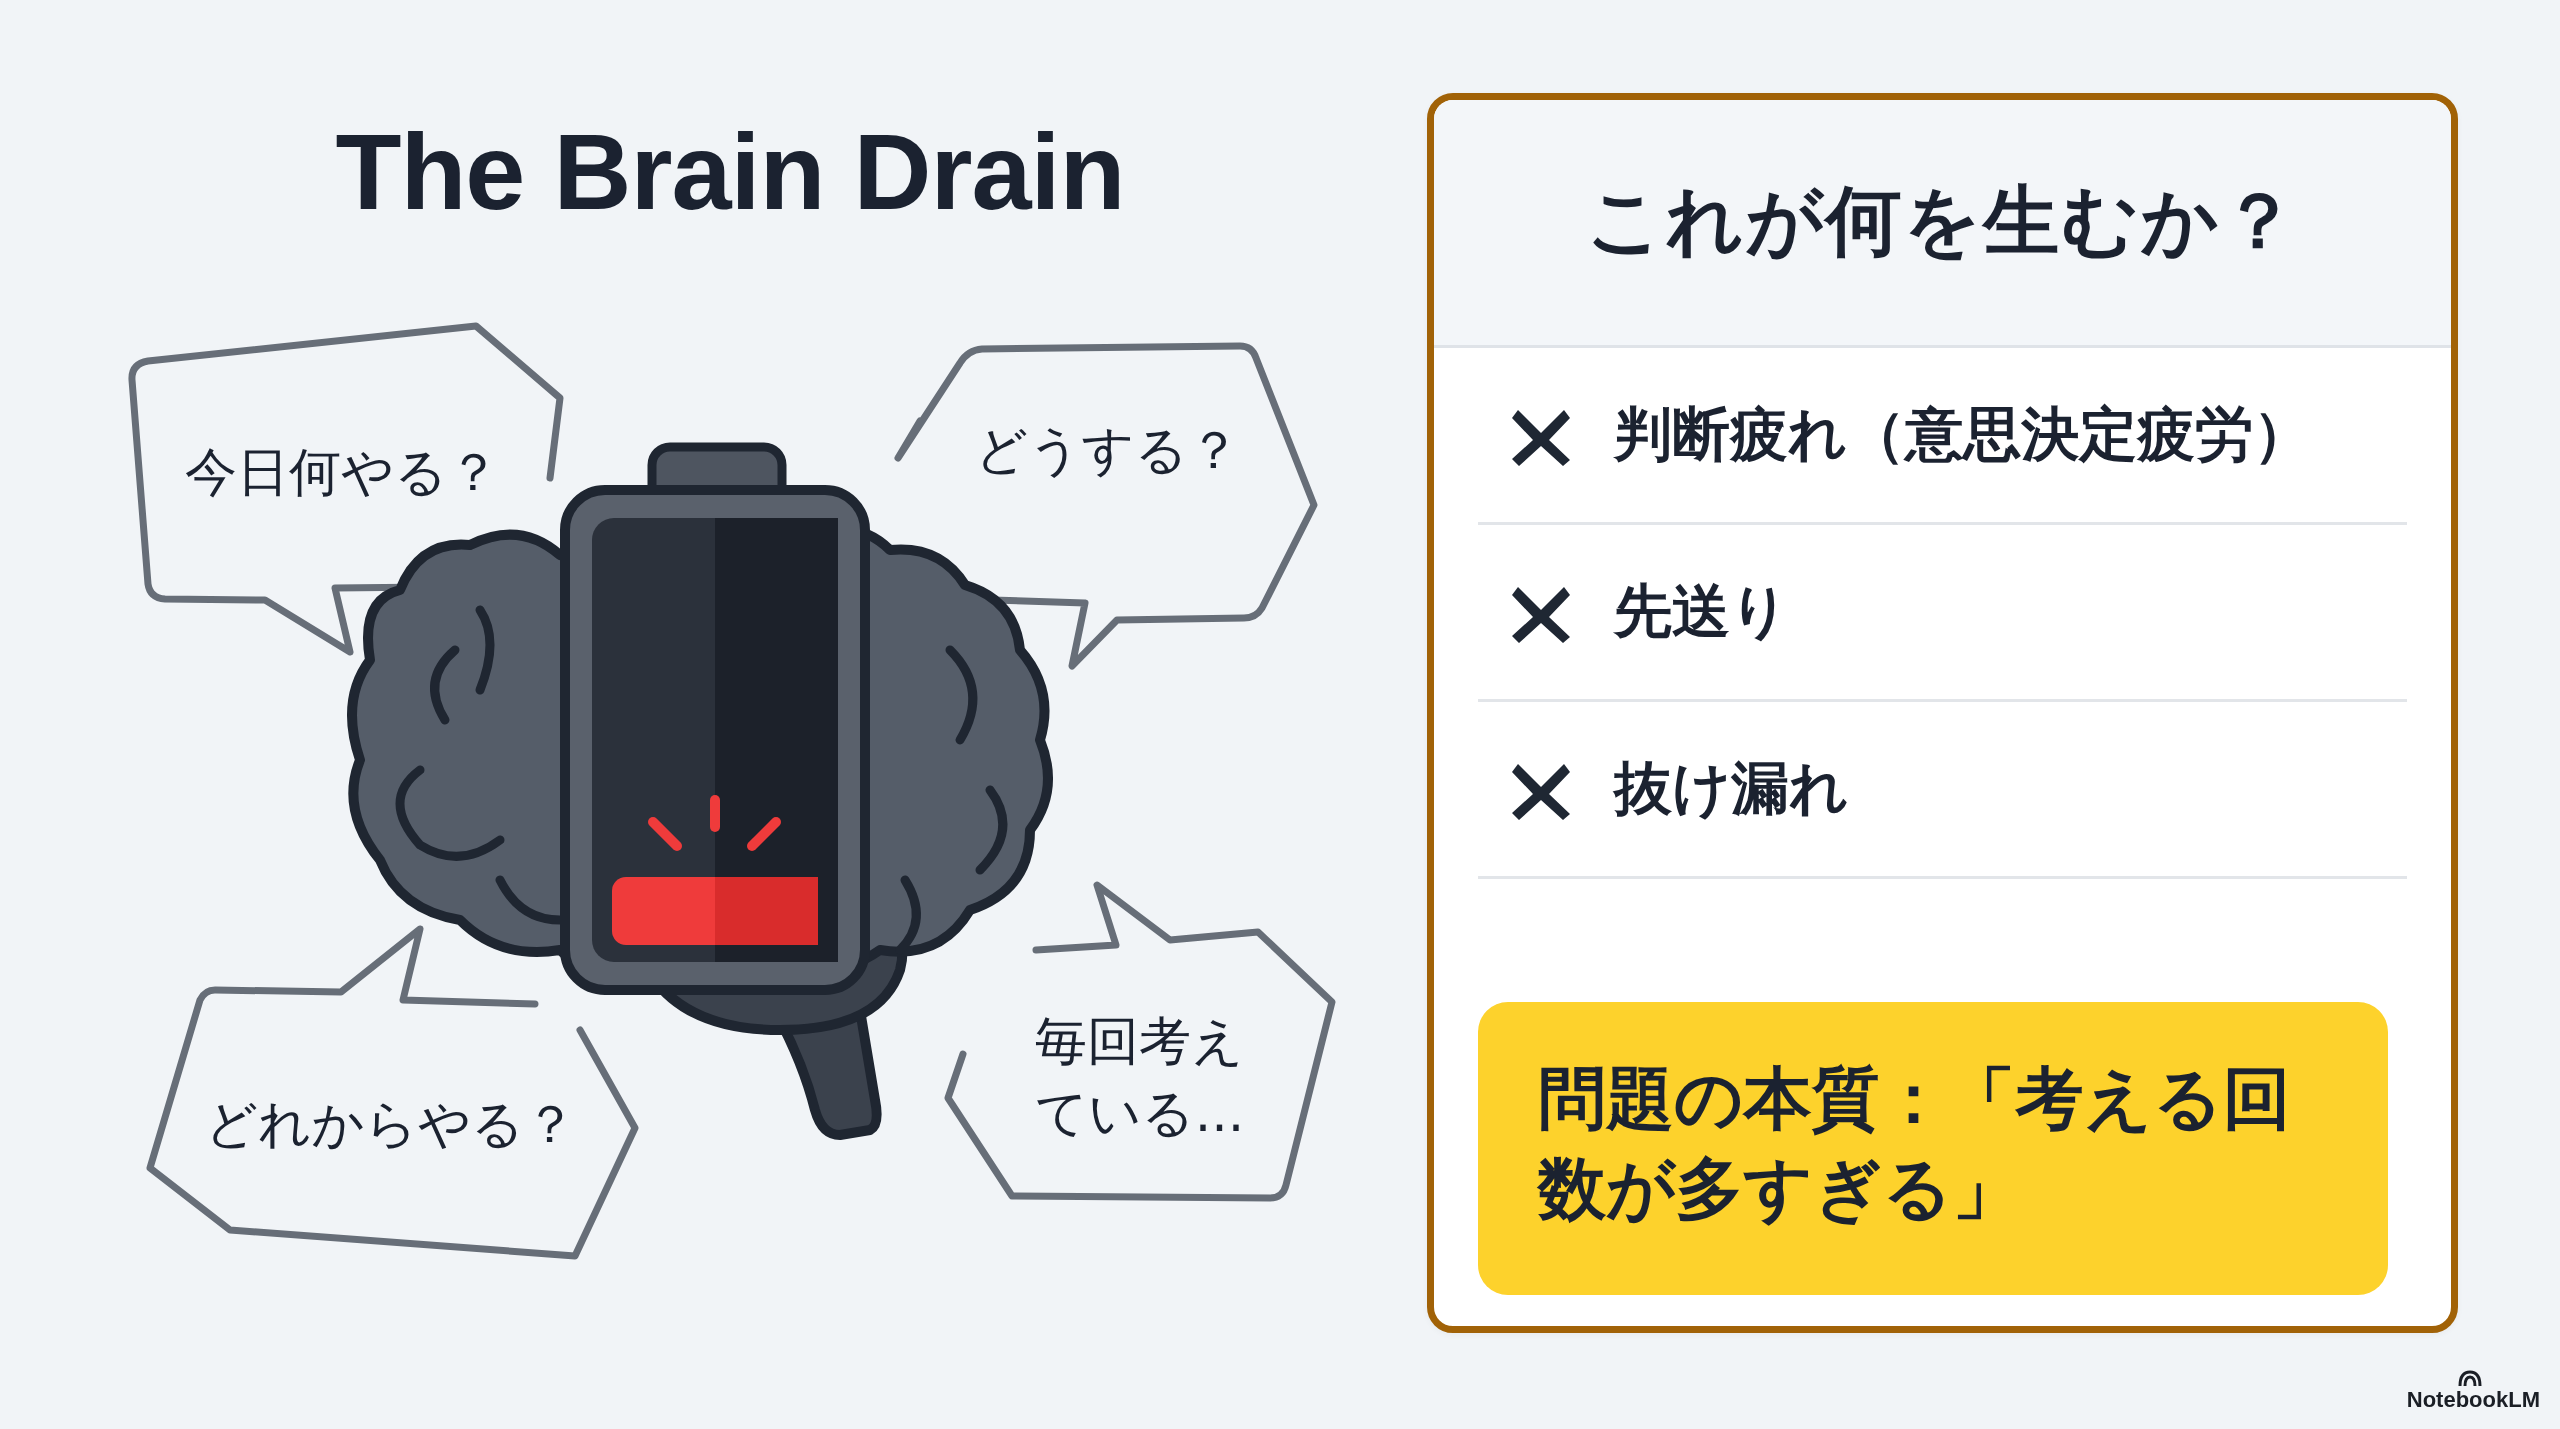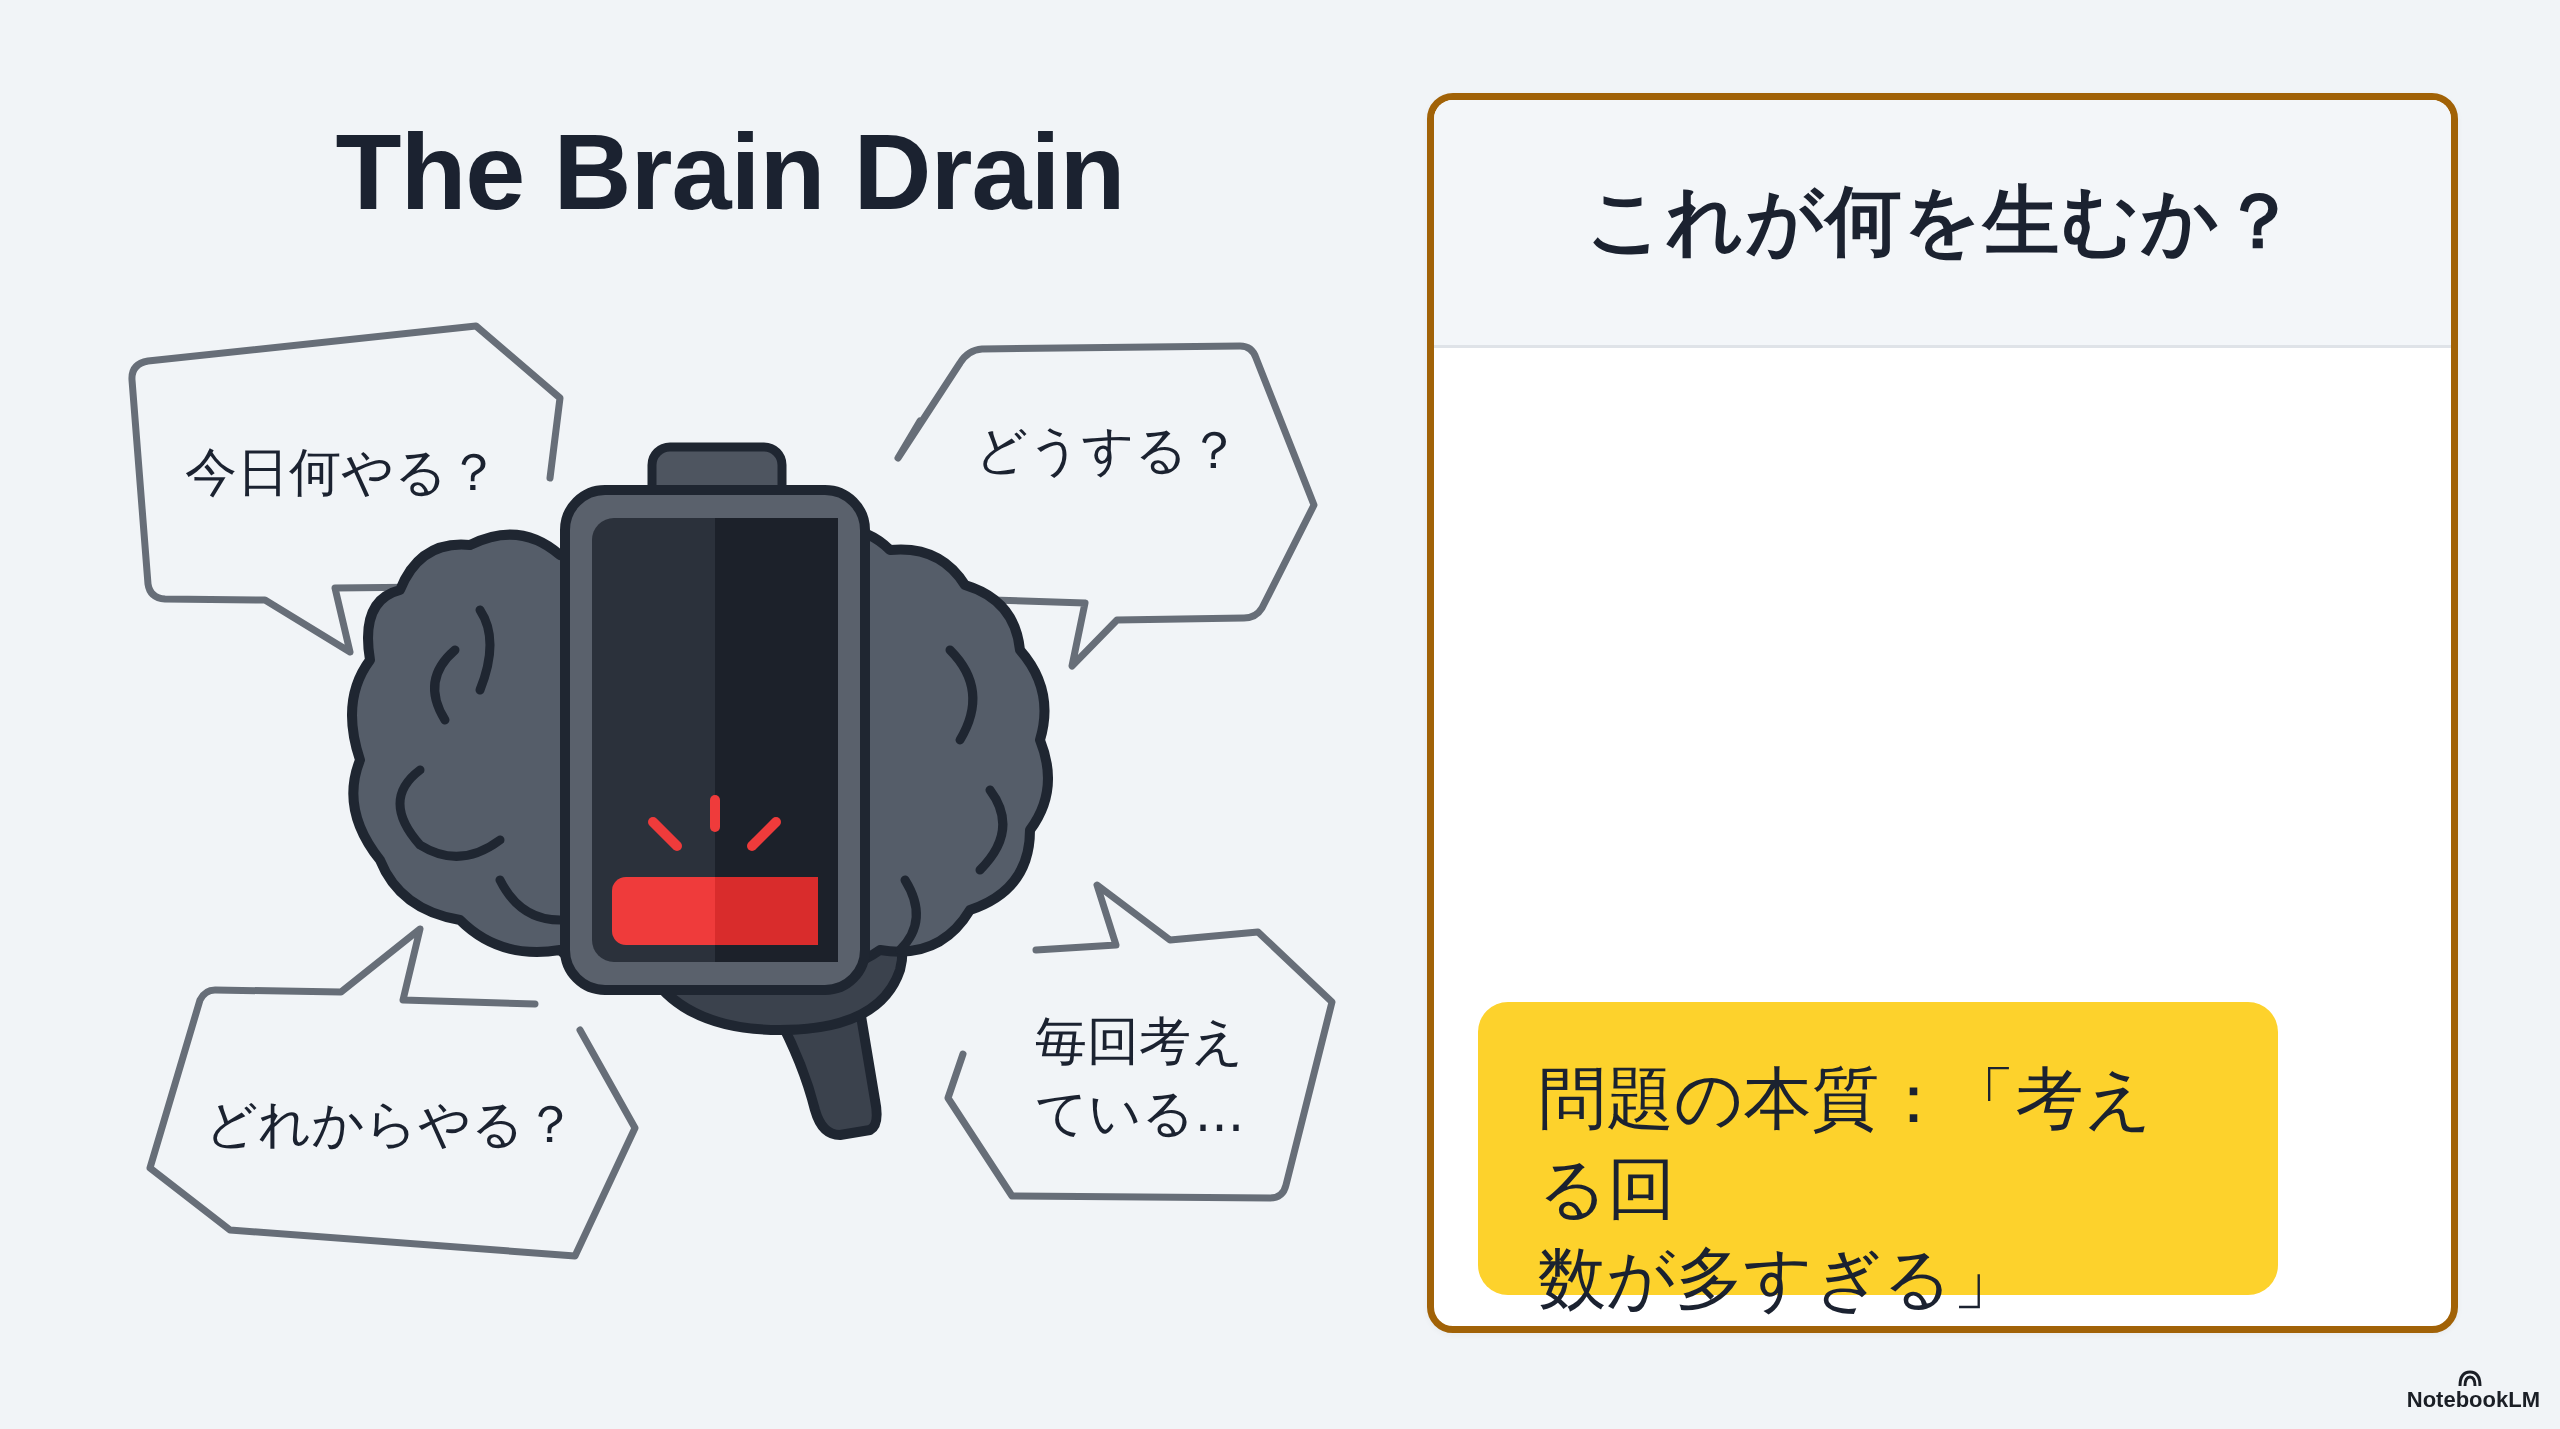--- a/index.html
+++ b/index.html
@@ -31,23 +31,23 @@
   }
   .card-title { font-size:76px; font-weight:bold; color:#1b2230; letter-spacing:2px; }
   .list { margin:0 44px; }
   .list-item {
     height:177px; border-bottom:3px solid #e2e5e9;
     display:flex; align-items:center; padding-left:30px; box-sizing:border-box;
   }
   .x-icon { width:66px; height:66px; margin-right:40px; flex:none; }
   .item-label { font-size:58px; font-weight:bold; color:#1b2230; }
   .highlight {
-    position:absolute; left:44px; top:902px; width:800px; height:293px;
+    position:absolute; left:44px; top:902px; width:910px; height:293px;
     background:#fdd22c; border-radius:30px; box-sizing:border-box;
-    padding:52px 60px; font-size:68px; font-weight:normal; line-height:90px; color:#1b2230;
+    padding:52px 60px; font-size:68px; font-weight:bold; line-height:90px; color:#1b2230;
   }
   .brand {
     position:absolute; right:20px; bottom:16px; display:flex; align-items:center;
     font-family:"Liberation Sans", sans-serif; font-size:22px; color:#1b1f26; font-weight:bold;flex-direction:column;
   }
   .brand svg { margin-right:6px; }
 </style>
 </head>
 <body>
 
@@ -111,20 +111,40 @@
 </div>
 <div class="bubble-text" style="left:1035px; top:1005px;">
   <div>毎回考え</div>
   <div>ている...</div>
 </div>
 
 <div class="card">
   <div class="card-header">
     <div class="card-title">これが何を生むか？</div>
   </div>
+  <div class="list">
+    <div class="list-item">
+      <svg class="x-icon" viewBox="0 0 66 66">
+        <path d="M10 8 L33 31 L56 8 L62 16 L41 38 L62 58 L55 64 L33 44 L11 64 L4 57 L25 38 L4 16 Z" fill="#1f2733"></path>
+      </svg>
+      <span class="item-label">判断疲れ（意思決定疲労）</span>
+    </div>
+    <div class="list-item">
+      <svg class="x-icon" viewBox="0 0 66 66">
+        <path d="M10 8 L33 31 L56 8 L62 16 L41 38 L62 58 L55 64 L33 44 L11 64 L4 57 L25 38 L4 16 Z" fill="#1f2733"></path>
+      </svg>
+      <span class="item-label">先送り</span>
+    </div>
+    <div class="list-item">
+      <svg class="x-icon" viewBox="0 0 66 66">
+        <path d="M10 8 L33 31 L56 8 L62 16 L41 38 L62 58 L55 64 L33 44 L11 64 L4 57 L25 38 L4 16 Z" fill="#1f2733"></path>
+      </svg>
+      <span class="item-label">抜け漏れ</span>
+    </div>
+  </div>
   <div class="highlight">
     <div>問題の本質：「考える回</div>
     <div>数が多すぎる」</div>
   </div>
 </div>
 
 <div class="brand">
   <svg width="24" height="18" viewBox="0 0 24 18">
     <path d="M2 17 Q2 3 12 3 Q22 3 22 17" fill="none" stroke="#1b1f26" stroke-width="3"></path>
     <path d="M7 17 Q7 8 12 8 Q17 8 17 17" fill="none" stroke="#1b1f26" stroke-width="3"></path>

